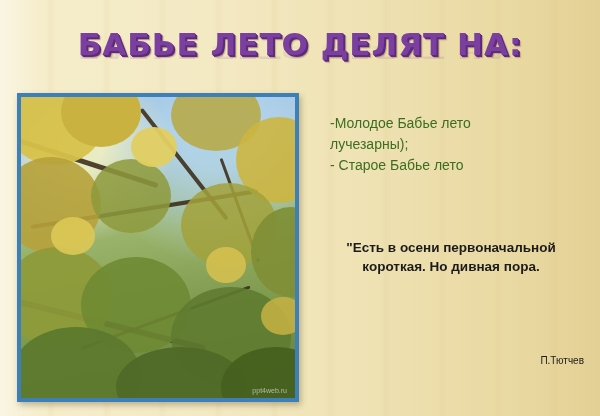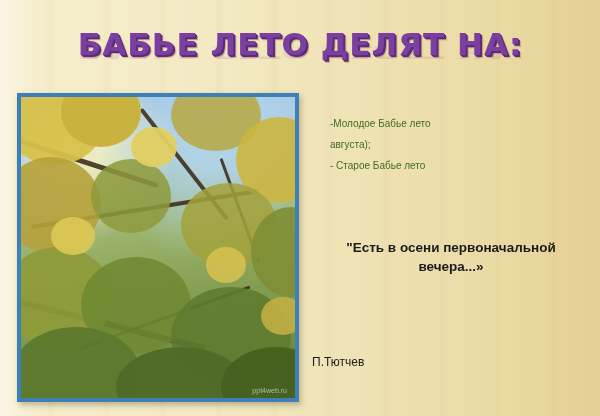--- a/index.html
+++ b/index.html
@@ -116,21 +116,21 @@
   }
 
   
   .defs {
     position: absolute;
     left: 330px;
     top: 113px;
     width: 250px;
     color: #3b6e1f;
     font-family: "Liberation Sans", sans-serif;
-    font-size: 10px;
+    font-size: 14px;
     line-height: 21px;
   }
   .defs div { white-space: nowrap; }
 
   .poem {
     position: absolute;
     left: 312px;
     top: 238px;
     width: 278px;
     text-align: center;
@@ -139,23 +139,24 @@
     font-weight: bold;
     font-size: 13.5px;
     line-height: 19px;
   }
   .poem div { white-space: nowrap; }
   .author {
     position: absolute;
     left: 312px;
     top: 355px;
     width: 272px;
+    text-align: right;
     color: #1b1b1b;
     font-family: "Liberation Sans", sans-serif;
-    font-size: 12px;
+    font-size: 10px;
   }
 </style>
 </head>
 <body>
 
 <div class="slide">
   <div class="streaks"></div>
 
   <div class="title-reflection">Бабье лето делят на:</div>
   <div class="title">Бабье лето делят на:</div>
@@ -187,23 +188,23 @@
       <div class="leaf" style="left:110px; top:30px; width:46px; height:40px; background:#e2cf62; opacity:.95;"></div>
       <div class="leaf" style="left:185px; top:150px; width:40px; height:36px; background:#d5c050; opacity:.9;"></div>
       <div class="leaf" style="left:30px; top:120px; width:44px; height:38px; background:#ddc956; opacity:.9;"></div>
       <div class="leaf" style="left:240px; top:200px; width:44px; height:38px; background:#c7b243; opacity:.85;"></div>
       <div class="photo-watermark">ppt4web.ru</div>
     </div>
   </div>
 
   <div class="defs">
     <div>-Молодое Бабье лето</div>
-    <div>августа);</div>
+    <div>лучезарны);</div>
     <div> - Старое Бабье лето</div>
   </div>
 
   <div class="poem">
     <div>"Есть в осени первоначальной</div>
-    <div>вечера...»</div>
+    <div>короткая. Но дивная пора.</div>
   </div>
 
   <div class="author">П.Тютчев</div>
 </div>
 
 </body></html>

